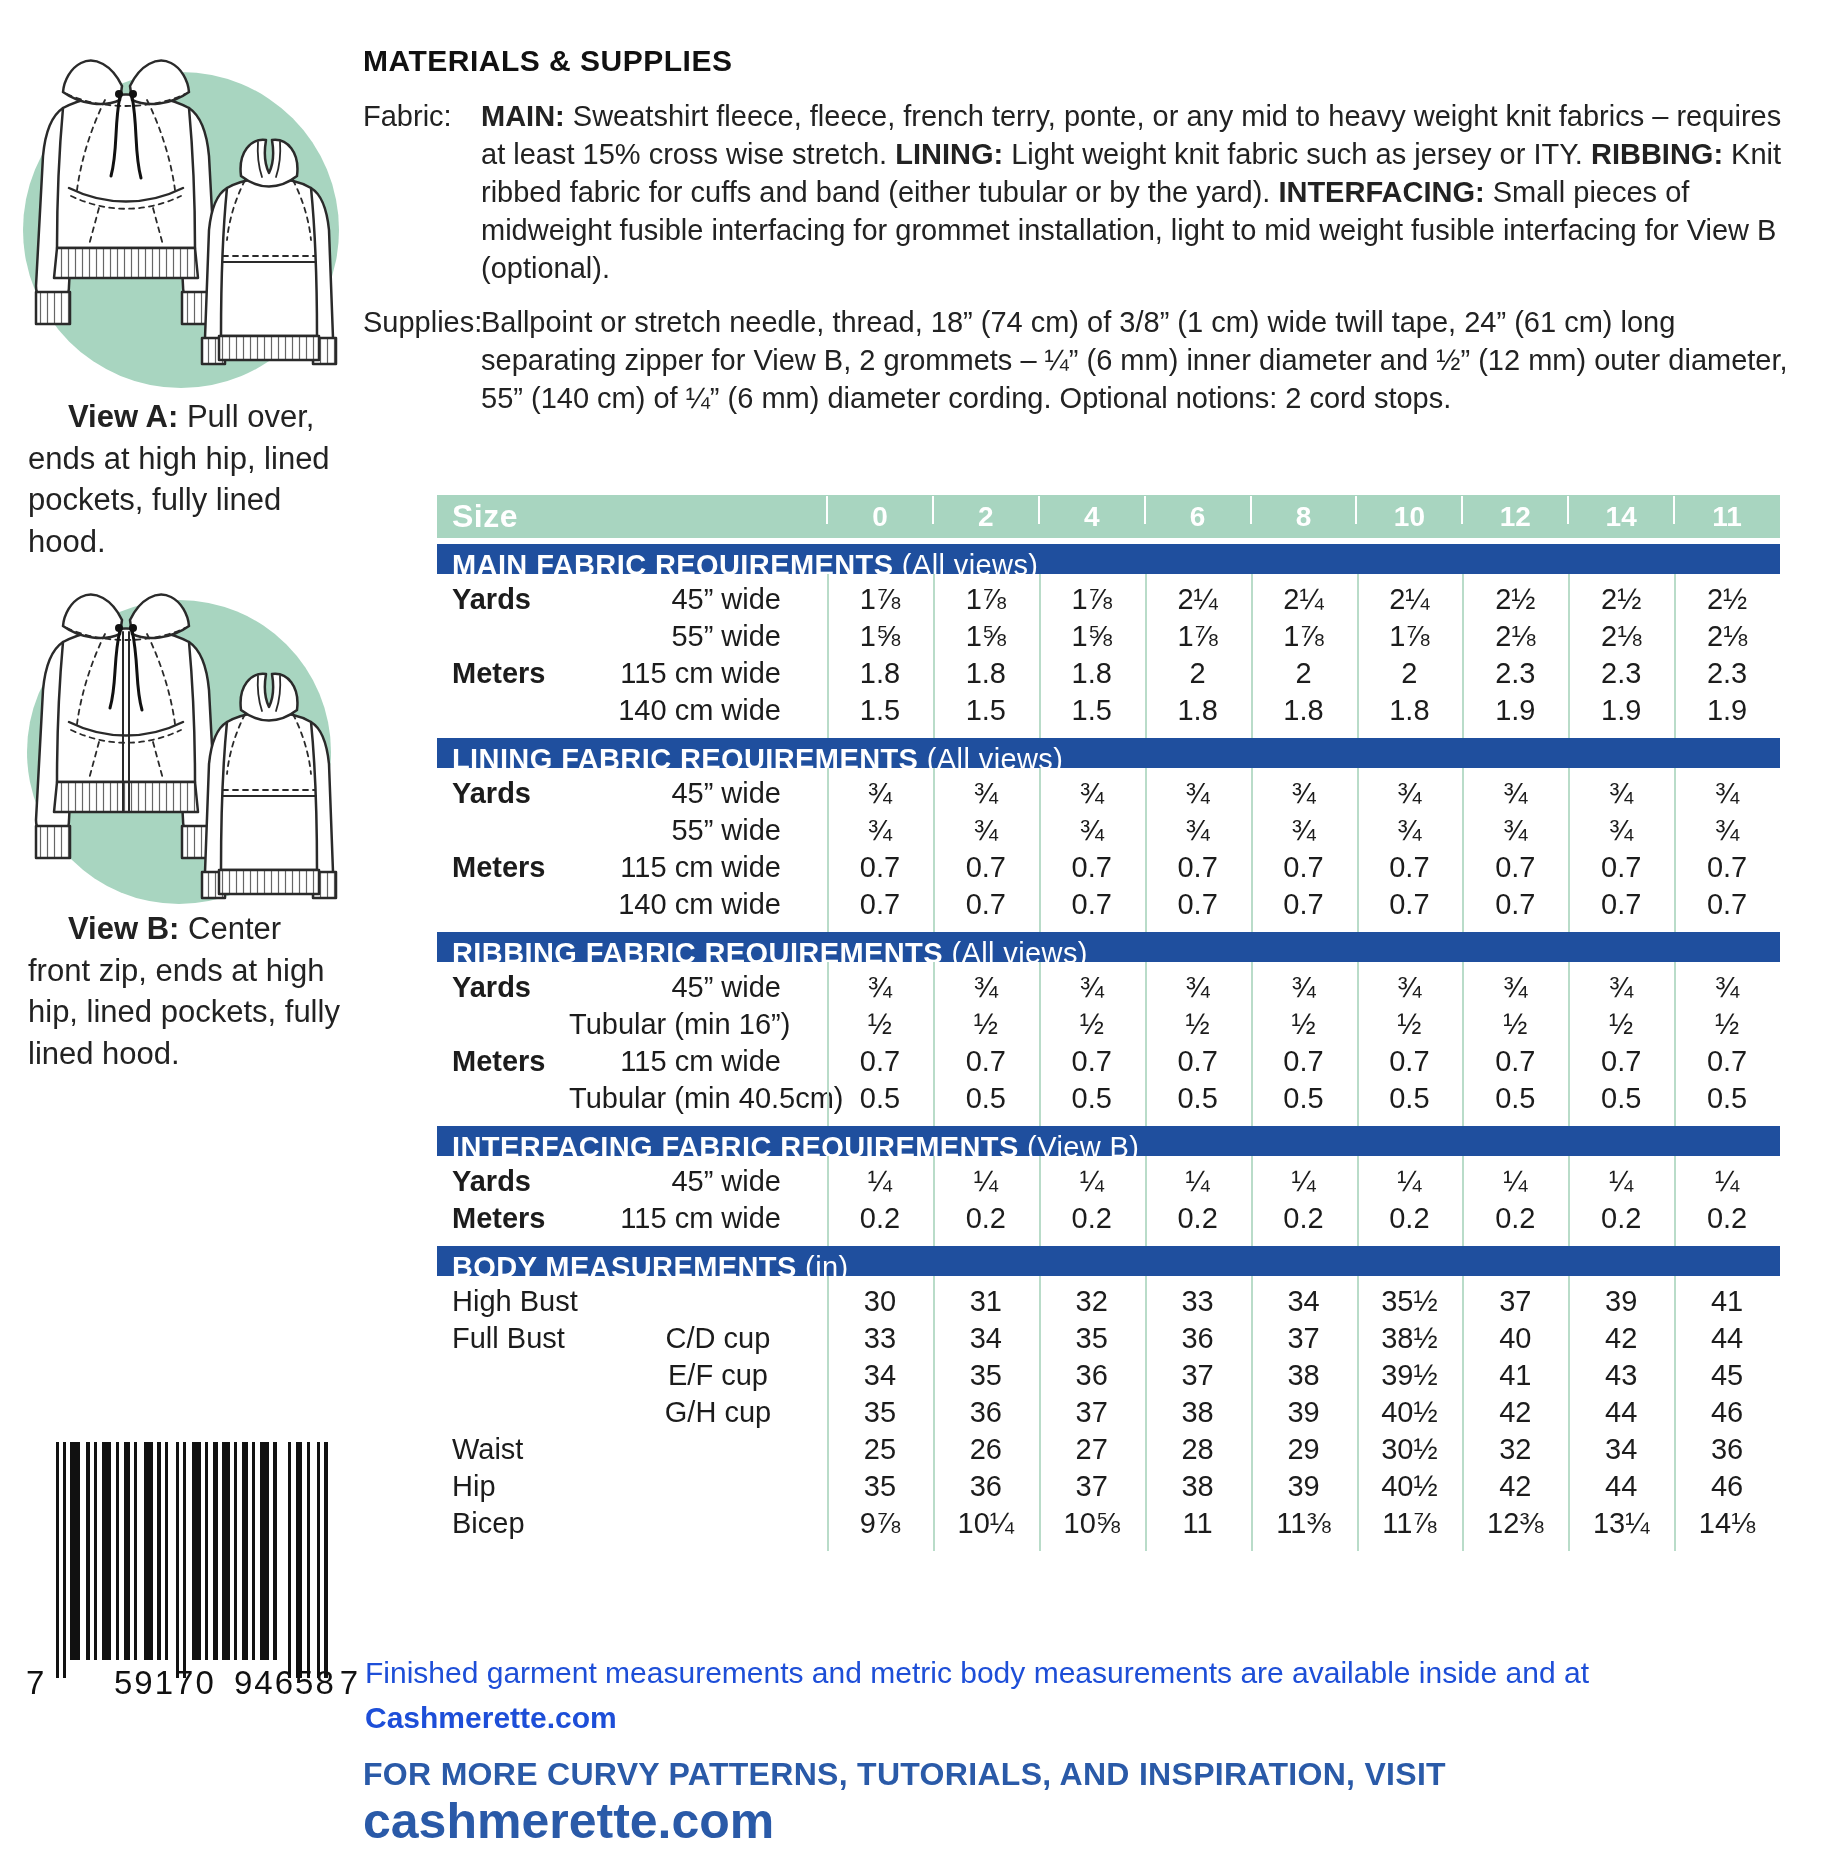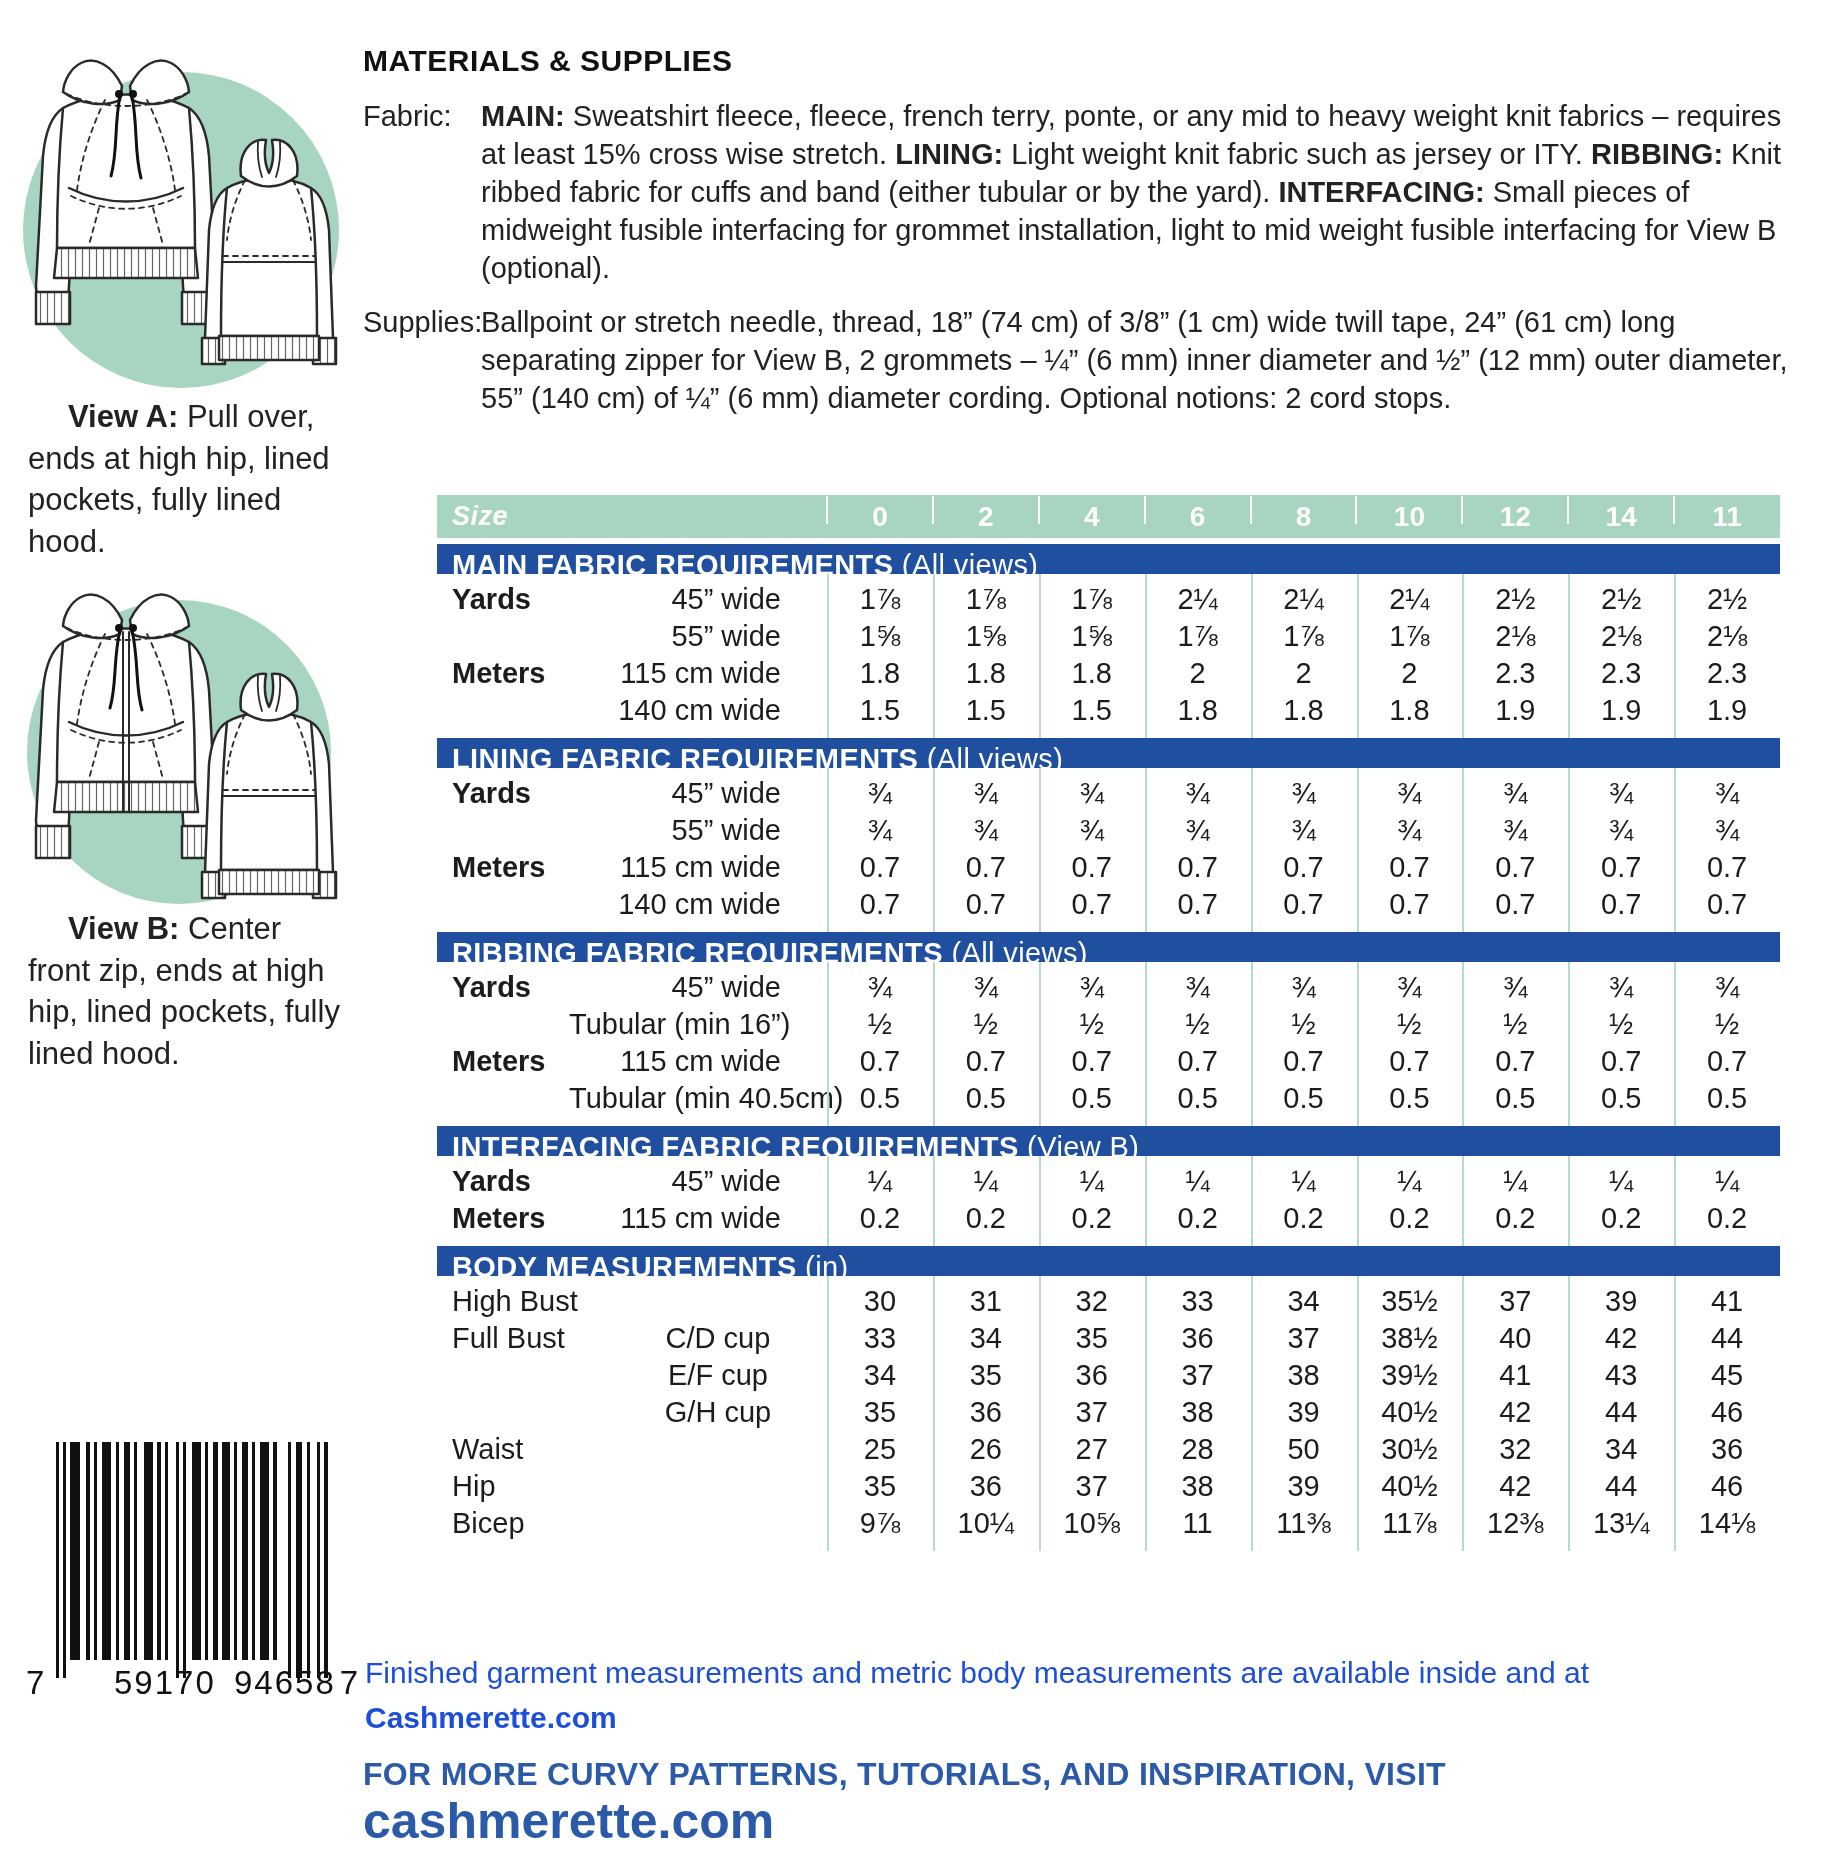--- a/index.html
+++ b/index.html
@@ -38,21 +38,21 @@
   .materials-heading{font-size:30px;font-weight:bold;letter-spacing:.5px;color:#111;margin-bottom:20px;}
   .mat-row{display:flex;align-items:flex-start;margin-bottom:16px;}
   .mat-label{width:118px;flex:0 0 118px;font-size:29px;color:#222;padding-top:2px;}
   .mat-text{flex:1;font-size:29px;line-height:1.31;color:#222;}
   .mat-text .b{font-weight:bold;}
 
   
   .size-table{position:absolute;left:437px;top:495px;width:1343.2px;}
   .size-band{display:grid;grid-template-columns:var(--label-w) repeat(9,var(--col-w));
     background:var(--mint);height:43px;align-items:center;margin-bottom:6px;}
-  .size-band .size-label{color:#fff;font-weight:bold;font-size:27px;padding-left:15px;letter-spacing:.5px;font-style:italic;}
+  .size-band .size-label{color:#fff;font-weight:bold;font-size:32px;padding-left:15px;letter-spacing:.5px;}
   .size-cell{position:relative;text-align:center;color:#fff;font-weight:bold;font-size:28px;}
   .size-cell::before{content:"";position:absolute;left:-1px;top:-5px;height:28px;width:2px;background:#fff;}
 
   .band{background:var(--band-blue);color:#fff;height:30px;line-height:42px;
     padding-left:15px;font-size:29px;letter-spacing:.4px;}
   .band .band-title{font-weight:bold;}
   .band .band-note{font-weight:normal;}
 
   .rows{position:relative;padding:7px 0 9px 0;}
   .vline{position:absolute;top:0;bottom:0;width:2px;background:var(--line);}
@@ -558,21 +558,21 @@
             <span class="val">44</span>
             <span class="val">46</span>
           </div>
           <div class="trow">
             <span class="c1">Waist</span>
             <span class="c2"></span>
             <span class="val">25</span>
             <span class="val">26</span>
             <span class="val">27</span>
             <span class="val">28</span>
-            <span class="val">50</span>
+            <span class="val">29</span>
             <span class="val">30½</span>
             <span class="val">32</span>
             <span class="val">34</span>
             <span class="val">36</span>
           </div>
           <div class="trow">
             <span class="c1">Hip</span>
             <span class="c2"></span>
             <span class="val">35</span>
             <span class="val">36</span>

